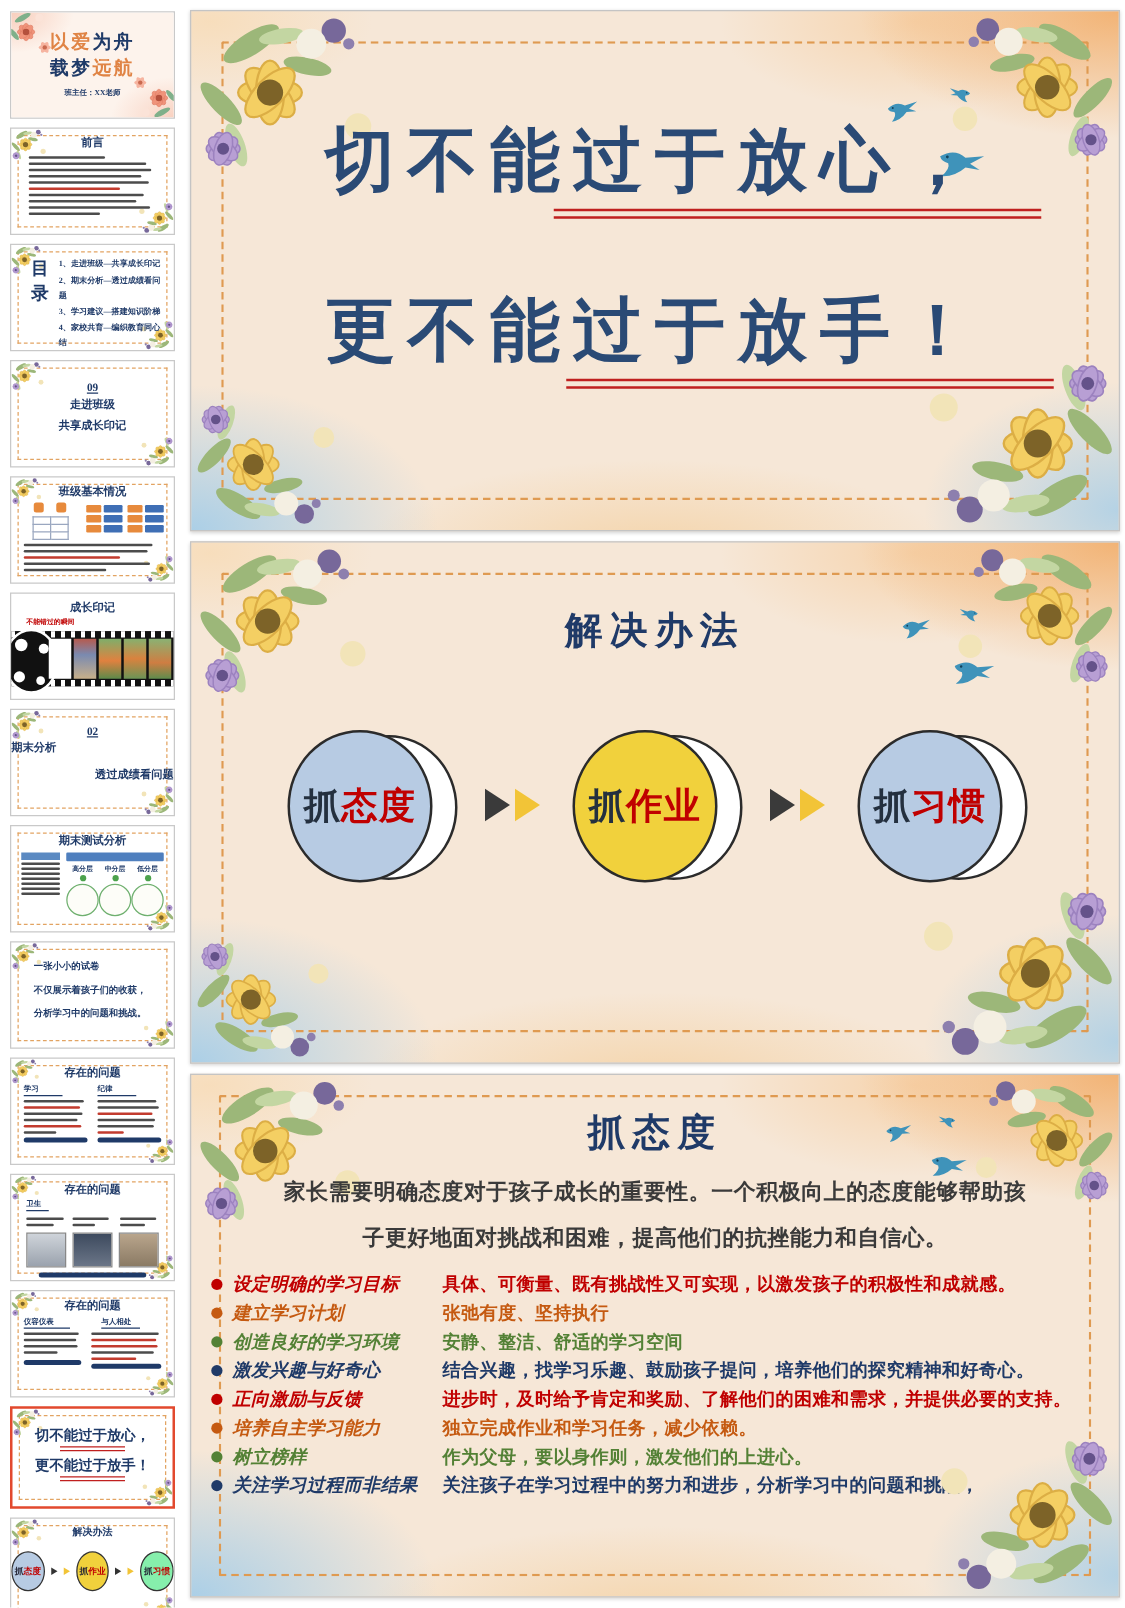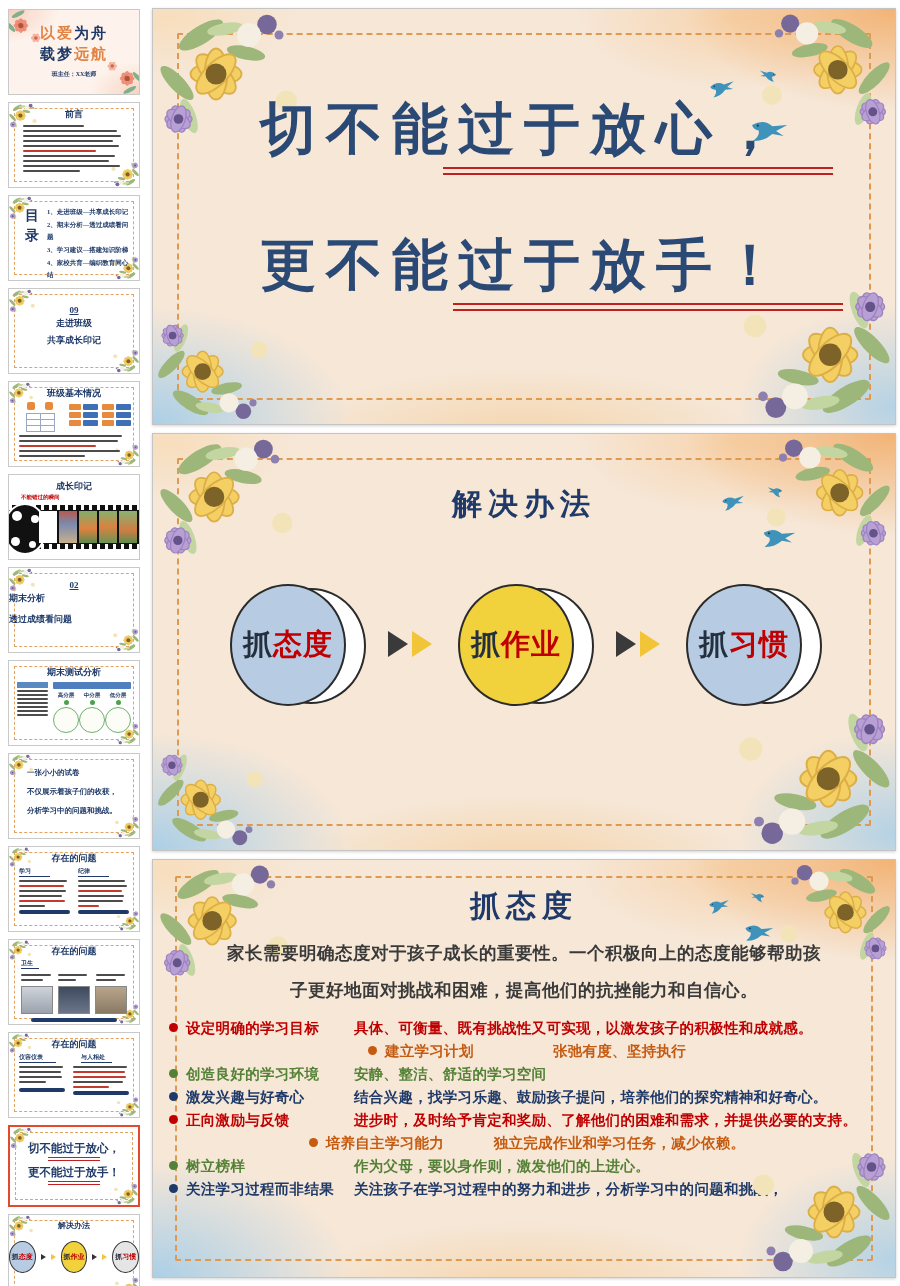--- a/index.html
+++ b/index.html
@@ -51,23 +51,23 @@
   .arrows{display:flex;align-items:center;gap:4px;}
   .tri{width:0;height:0;border-top:13px solid transparent;border-bottom:13px solid transparent;}
   .tri.dark{border-left:20px solid #3a3a3a;}
   .tri.gold{border-left:20px solid #f2c437;}
   
   .s3-title{text-align:center;color:#1f3a68;font-weight:bold;font-size:30px;letter-spacing:6px;}
   .intro{color:#3a3a3a;font-size:17.5px;text-align:center;line-height:2.1;font-weight:bold;letter-spacing:.5px;}
   ul.blist{list-style:none;margin:8px 0 0 0;padding:0 10px 0 16px;}
   ul.blist li{display:flex;align-items:baseline;font-size:14.5px;line-height:23px;font-weight:bold;letter-spacing:.3px;}
   .dot{width:9px;height:9px;border-radius:50%;flex:0 0 9px;margin-right:8px;position:relative;top:-1px;align-self:center;}
-  .lead{white-space:pre;min-width:168px;}
+  .lead{white-space:pre;min-width:168px;font-style:italic;}
   .c-red{color:#c00000;} .c-red .dot{background:#c00000;}
-  .c-orange{color:#c55a11;justify-content:center;} .c-orange .dot{background:#c55a11;}
+  .c-orange{color:#c55a11;} .c-orange .dot{background:#c55a11;}
   .c-green{color:#538135;} .c-green .dot{background:#538135;}
   .c-navy{color:#1f3a68;} .c-navy .dot{background:#1f3a68;}
   
   .bird{position:absolute;}
   
   .mini-steps{display:flex;align-items:center;justify-content:center;gap:5px;margin-top:10px;}
   .mini-c{width:30px;height:30px;border-radius:50%;border:1px solid #333;display:flex;align-items:center;justify-content:center;
           font-size:7px;font-weight:bold;color:#c00000;position:relative;}
   .mini-c i{font-style:normal;color:#223;}
   .mini-tri{width:0;height:0;border-top:3px solid transparent;border-bottom:3px solid transparent;border-left:5px solid #333;}
@@ -320,21 +320,21 @@
   <div class="thumb wc" style="top:567px">
     <div class="t-dash"></div>
     <svg class="fl" style="left:0;top:0;width:28px;height:28px">
         <use href="#flowers"></use>
       </svg>
     <svg class="fl" style="right:0;bottom:0;width:28px;height:28px;transform:rotate(180deg)">
         <use href="#flowers"></use>
       </svg>
     <div class="navy" style="position:relative;text-align:center;margin-top:12px;font-size:9px;font-weight:bold;text-decoration:underline">02</div>
     <div class="navy" style="position:relative;font-size:9px;font-weight:bold;margin-top:2px">期末分析</div>
-    <div class="navy" style="position:relative;text-align:left;font-size:9px;font-weight:bold;margin-top:8px">透过成绩看问题</div>
+    <div class="navy" style="position:relative;text-align:right;font-size:9px;font-weight:bold;margin-top:8px">透过成绩看问题</div>
   </div>
 
   <div class="thumb wc" style="top:660px">
     <div class="t-dash"></div>
     <svg class="fl" style="right:0;bottom:0;width:26px;height:26px;transform:rotate(180deg)">
         <use href="#flowers"></use>
       </svg>
     <div class="t-title">期末测试分析</div>
     <div style="position:relative;display:flex;padding:3px 8px 0 8px;gap:5px">
       <div style="width:38px">
@@ -503,21 +503,21 @@
       <div class="mini-c" style="background:#b7cbe3">
           <span><i>抓</i><span>态度</span></span>
         </div>
       <div class="mini-tri"></div>
         <div class="mini-tri" style="border-left-color:#f2c437"></div>
       <div class="mini-c" style="background:#f1d13c">
           <span><i>抓</i><span>作业</span></span>
         </div>
       <div class="mini-tri"></div>
         <div class="mini-tri" style="border-left-color:#f2c437"></div>
-      <div class="mini-c" style="background:#e5e5e5">
+      <div class="mini-c" style="background:#86efac">
           <span><i>抓</i><span>习惯</span></span>
         </div>
     </div>
   </div>
 </div>
 
 <div class="slide wc" style="top:8px">
   <div class="dash"></div>
   <svg class="fl" style="left:6px;top:2px;width:150px;height:150px">
       <use href="#flowers"></use>

